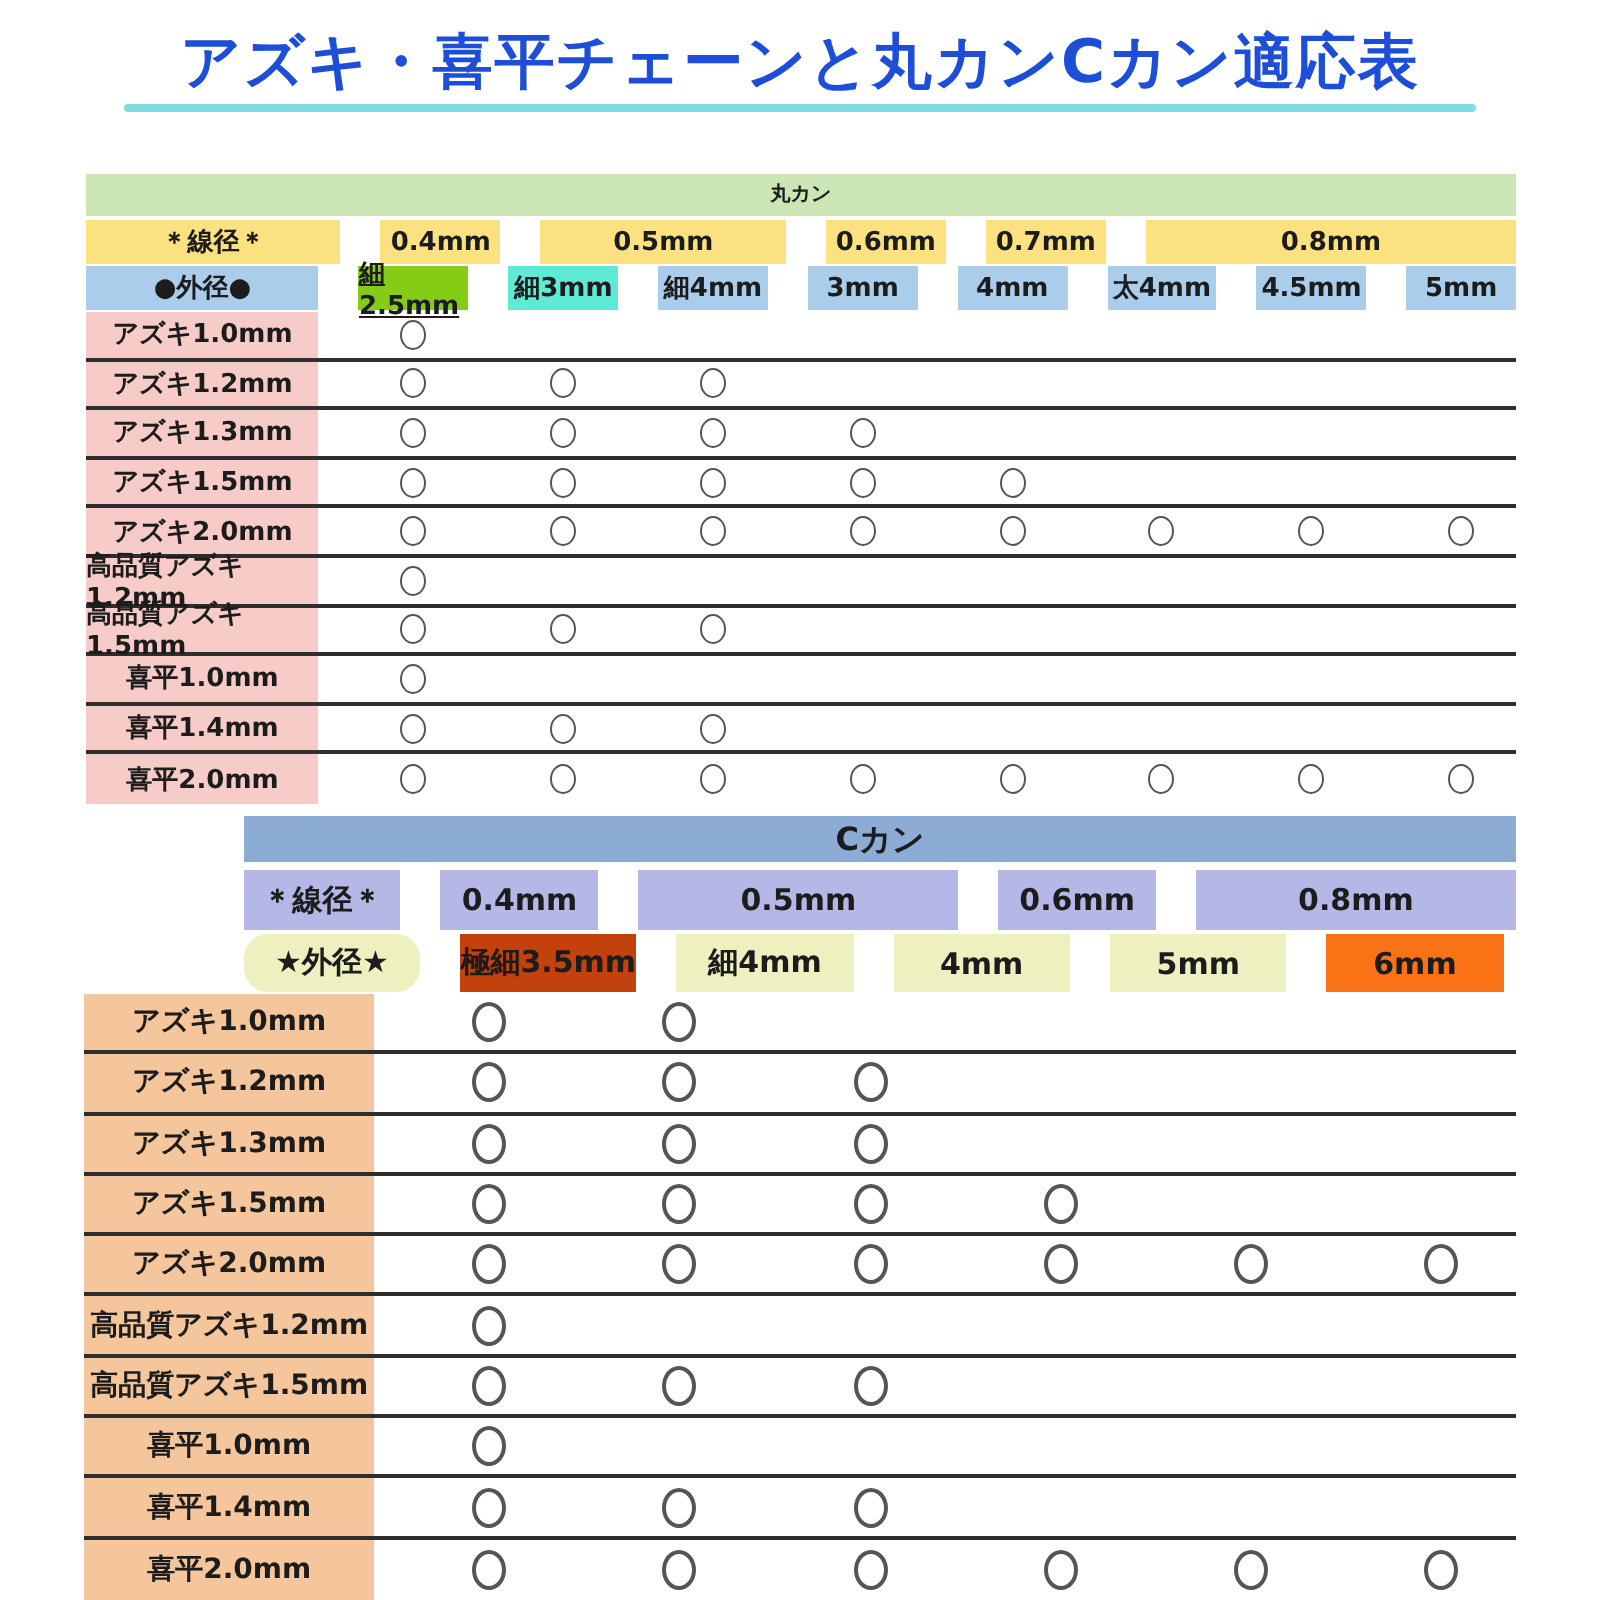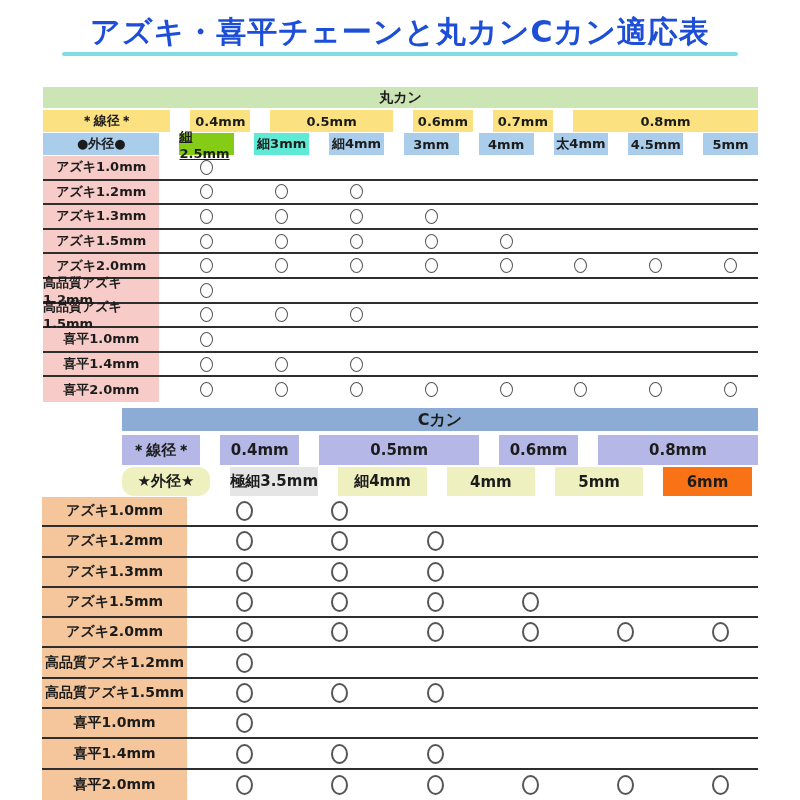--- a/index.html
+++ b/index.html
@@ -16,21 +16,21 @@
   .chain-table{position:absolute;}
   .t-title{text-align:center;background:#ccc;}
   .hrow,.drow{display:flex;column-gap:20px;}
   .hcell,.hlabel{display:flex;align-items:center;justify-content:center;box-sizing:border-box;}
   .dlabel,.dcell{display:flex;align-items:center;justify-content:center;box-sizing:border-box;}
   .drow{box-sizing:border-box;border-bottom:2px solid #2e2e2e;}
   .drow.last{border-bottom:none;}
   .circle{border-radius:50%;background:transparent;}
   
   .t1{left:43px;top:87px;width:715px;}
-  .t1 .t-title{height:21px;line-height:21px;font-size:14px;margin-bottom:2px;}
+  .t1 .t-title{height:21px;line-height:21px;font-size:10px;margin-bottom:2px;}
   .t1 .hrow{height:22px;font-size:13px;margin-bottom:1px;}
   .t1 .hlabel{width:145px;}
   .t1 .s1{width:68.25px;}
   .t1 .s2{width:139.5px;}
   .t1 .s3{width:210.75px;}
   .t1 .drow{height:24.6px;}
   .t1 .dlabel{width:145px;font-size:13px;}
   .t1 .dcell{width:68.25px;}
   .t1 .circle{width:11px;height:13px;border:1.5px solid #555;}
   
@@ -264,21 +264,21 @@
     <div class="t-title" style="background: rgb(140, 171, 213);">Cカン</div>
     <div class="hrow wire">
       <div class="hlabel" style="background: rgb(181, 184, 230);">＊線径＊</div>
       <div class="hcell s1" style="background: rgb(181, 184, 230);">0.4mm</div>
       <div class="hcell s2" style="background: rgb(181, 184, 230);">0.5mm</div>
       <div class="hcell s1" style="background: rgb(181, 184, 230);">0.6mm</div>
       <div class="hcell s2" style="background: rgb(181, 184, 230);">0.8mm</div>
     </div>
     <div class="hrow outer">
       <div class="hlabel" style="background: rgb(238, 240, 192); border-radius: 12px;">★外径★</div>
-      <div class="hcell s1" style="background: #e5e5e5; text-align: center;">極細3.5mm</div>
+      <div class="hcell s1" style="background: #c2410c; text-align: center;">極細3.5mm</div>
       <div class="hcell s1" style="background: rgb(238, 240, 192);">細4mm</div>
       <div class="hcell s1" style="background: rgb(238, 240, 192);">4mm</div>
       <div class="hcell s1" style="background: rgb(238, 240, 192);">5mm</div>
       <div class="hcell s1" style="background: #f97316;">6mm</div>
     </div>
     <div class="drow">
       <div class="dlabel" style="background: rgb(245, 198, 155);">アズキ1.0mm</div>
       <div class="dcell">
         <span class="circle"></span>
       </div>

